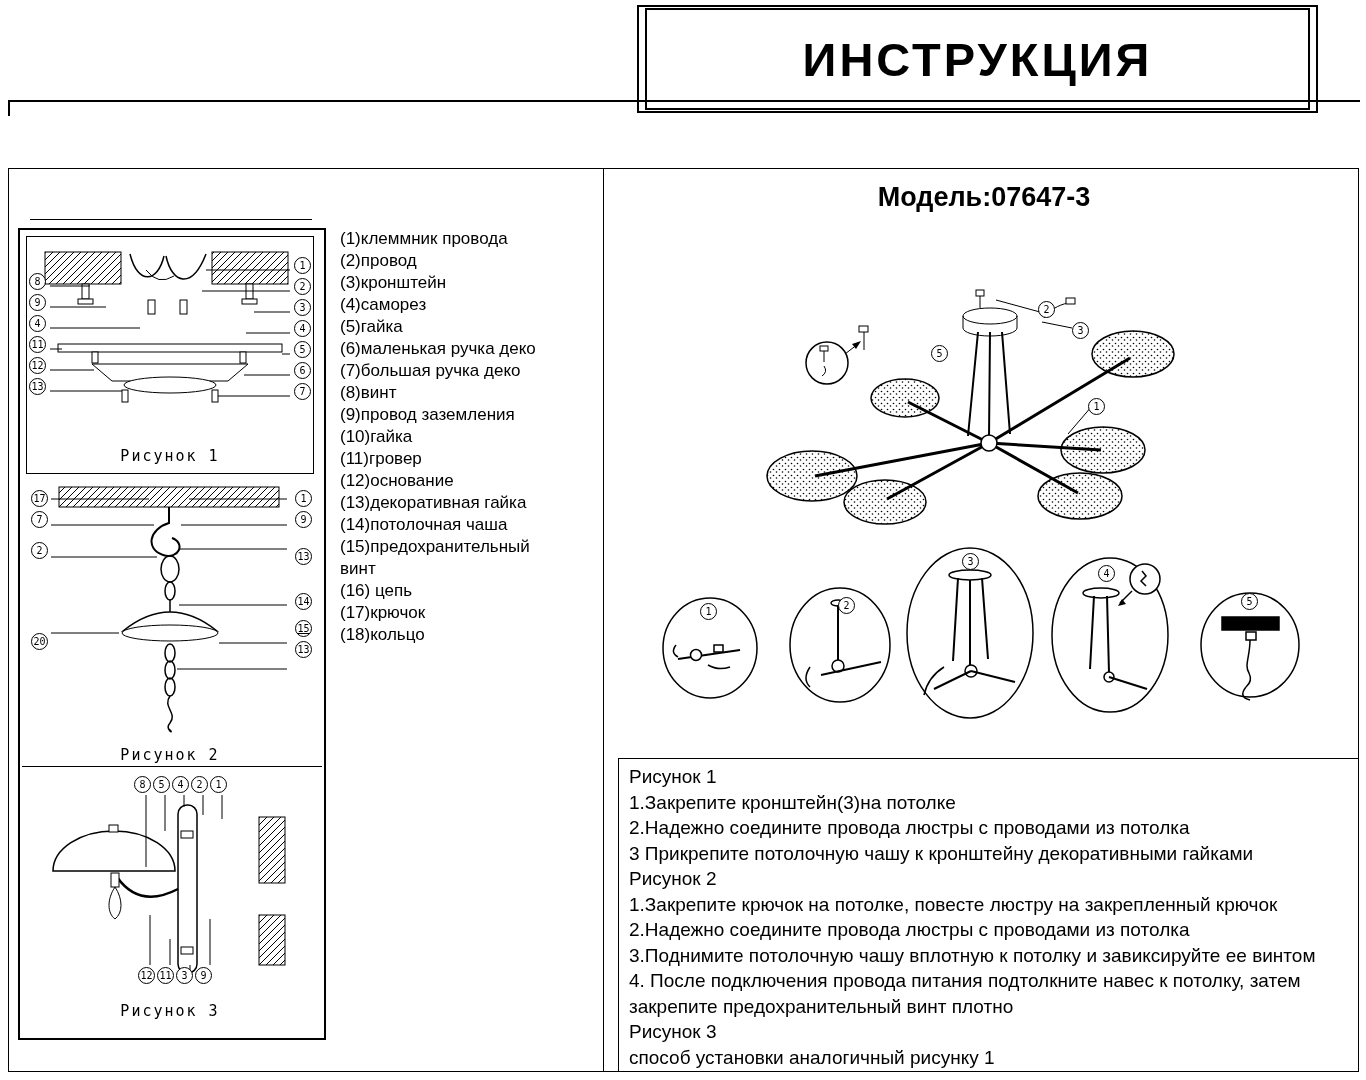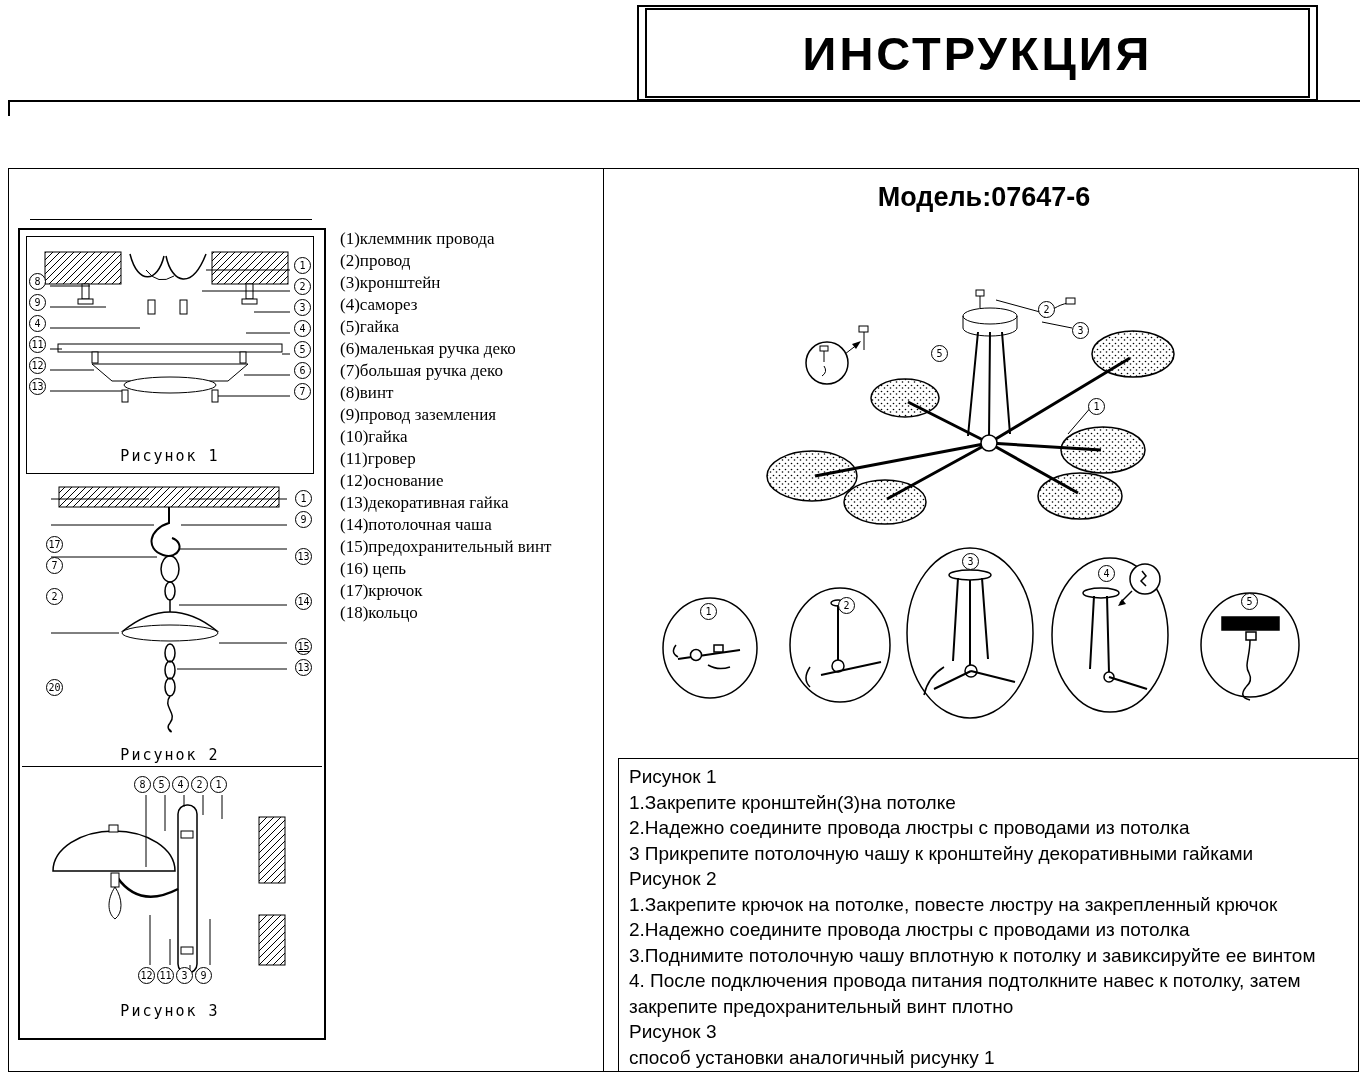--- a/index.html
+++ b/index.html
@@ -1,21 +1,21 @@
 <!DOCTYPE html>
 <html><head>
 <meta charset="utf-8">
 <style>
   * { box-sizing: border-box; margin: 0; padding: 0; }
   html,body { width:1366px; height:1080px; background:#fff; color:#000;
     font-family:"Liberation Sans", sans-serif; position:relative; overflow:hidden; }
   .abs { position:absolute; }
 
   
-  .title-box { left:637px; top:5px; width:681px; height:96px; border:2px solid #000; padding:1px 6px; }
+  .title-box { left:637px; top:5px; width:681px; height:108px; border:2px solid #000; padding:1px 6px; }
   .title-box-inner { width:100%; height:100%; border:2px solid #000; display:flex; align-items:center; justify-content:center; }
   .title-text { font-size:47px; font-weight:bold; letter-spacing:3px; }
 
   .top-rule { left:8px; top:100px; width:1352px; height:0; border-top:2px solid #000; }
   .left-tick { left:8px; top:100px; width:0; height:16px; border-left:2px solid #000; }
 
   .main-box { left:8px; top:168px; width:1351px; height:904px; border:1.5px solid #000; }
   .col-divider { left:603px; top:168px; width:0; height:904px; border-left:1.5px solid #000; }
 
   
@@ -33,32 +33,32 @@
   .fig2 .fig-caption { bottom:2px; }
   .fig3 .fig-caption { bottom:2px; }
 
   .callout { display:inline-flex; align-items:center; justify-content:center;
     width:17px; height:17px; min-height:17px; border:1px solid #000; border-radius:50%;
     font-family:"DejaVu Sans Mono", monospace; font-size:10px; background:#fff; }
   .callout-col { position:absolute; display:flex; flex-direction:column; gap:4px; }
   .callout-row { position:absolute; display:flex; flex-direction:row; gap:2px; }
   .fig1 .col-left  { left:2px;  top:36px; }
   .fig1 .col-right { right:2px; top:20px; }
-  .fig2 .col-left  { left:20px;  top:12px;margin-top:46px; }
+  .fig2 .col-left  { left:5px;  top:12px; }
   .fig2 .col-right { right:2px; top:12px; }
   .fig2 .col-left  .callout:nth-child(3){ margin-top:10px; }
   .fig2 .col-left  .callout:nth-child(4){ margin-top:70px; }
   .fig2 .col-right .callout:nth-child(3){ margin-top:16px; }
   .fig2 .col-right .callout:nth-child(4){ margin-top:24px; }
-  .fig2 .col-right .callout:nth-child(5){ margin-top:24px;text-decoration:underline; }
+  .fig2 .col-right .callout:nth-child(5){ margin-top:6px;text-decoration:underline; }
   .fig3 .row-top    { left:108px; top:4px; }
   .fig3 .row-bottom { left:112px; bottom:38px; }
 
   .parts-list { left:340px; top:228px; width:215px;
-    font-family:Liberation Serif, serif; font-size:17px; line-height:22px;
+    font-family:Liberation Sans, sans-serif; font-size:17px; line-height:22px;
     white-space:pre-line; overflow-wrap:break-word; }
 
   
   .model-title { left:610px; top:182px; width:748px; text-align:center;
     font-size:27px; font-weight:bold; }
   .diagram-wrap { left:640px; top:288px; width:700px; height:258px; }
   .details-wrap { left:648px; top:545px; width:662px; height:196px; }
   .diagram-wrap .callout, .details-wrap .callout { position:absolute; }
 
   .instructions-box { left:618px; top:758px; width:741px; height:314px;
@@ -221,21 +221,21 @@
 (10)гайка
 (11)гровер
 (12)основание
 (13)декоративная гайка
 (14)потолочная чаша
 (15)предохранительный винт
 (16) цепь
 (17)крючок
 (18)кольцо</div>
 
-<div class="abs model-title">Модель:07647-6</div>
+<div class="abs model-title">Модель:07647-3</div>
 
 <div class="abs diagram-wrap">
   <svg width="700" height="258" viewBox="0 0 700 258">
     <g stroke="#000" fill="none">
       <path d="M338,44 L328,148 M350,44 L349,150 M362,44 L370,146" stroke-width="2"></path>
       <path d="M349,155 L268,114 M349,155 L490,70 M349,155 L175,188 M349,155 L461,162 M349,155 L247,211 M349,155 L438,205" stroke-width="3"></path>
       <ellipse cx="350" cy="28" rx="27" ry="8" fill="#fff"></ellipse>
       <path d="M323,28 V40 M377,28 V40"></path>
       <path d="M323,40 A27,8 0 0 0 377,40"></path>
       <path d="M340,20 V8"></path>

